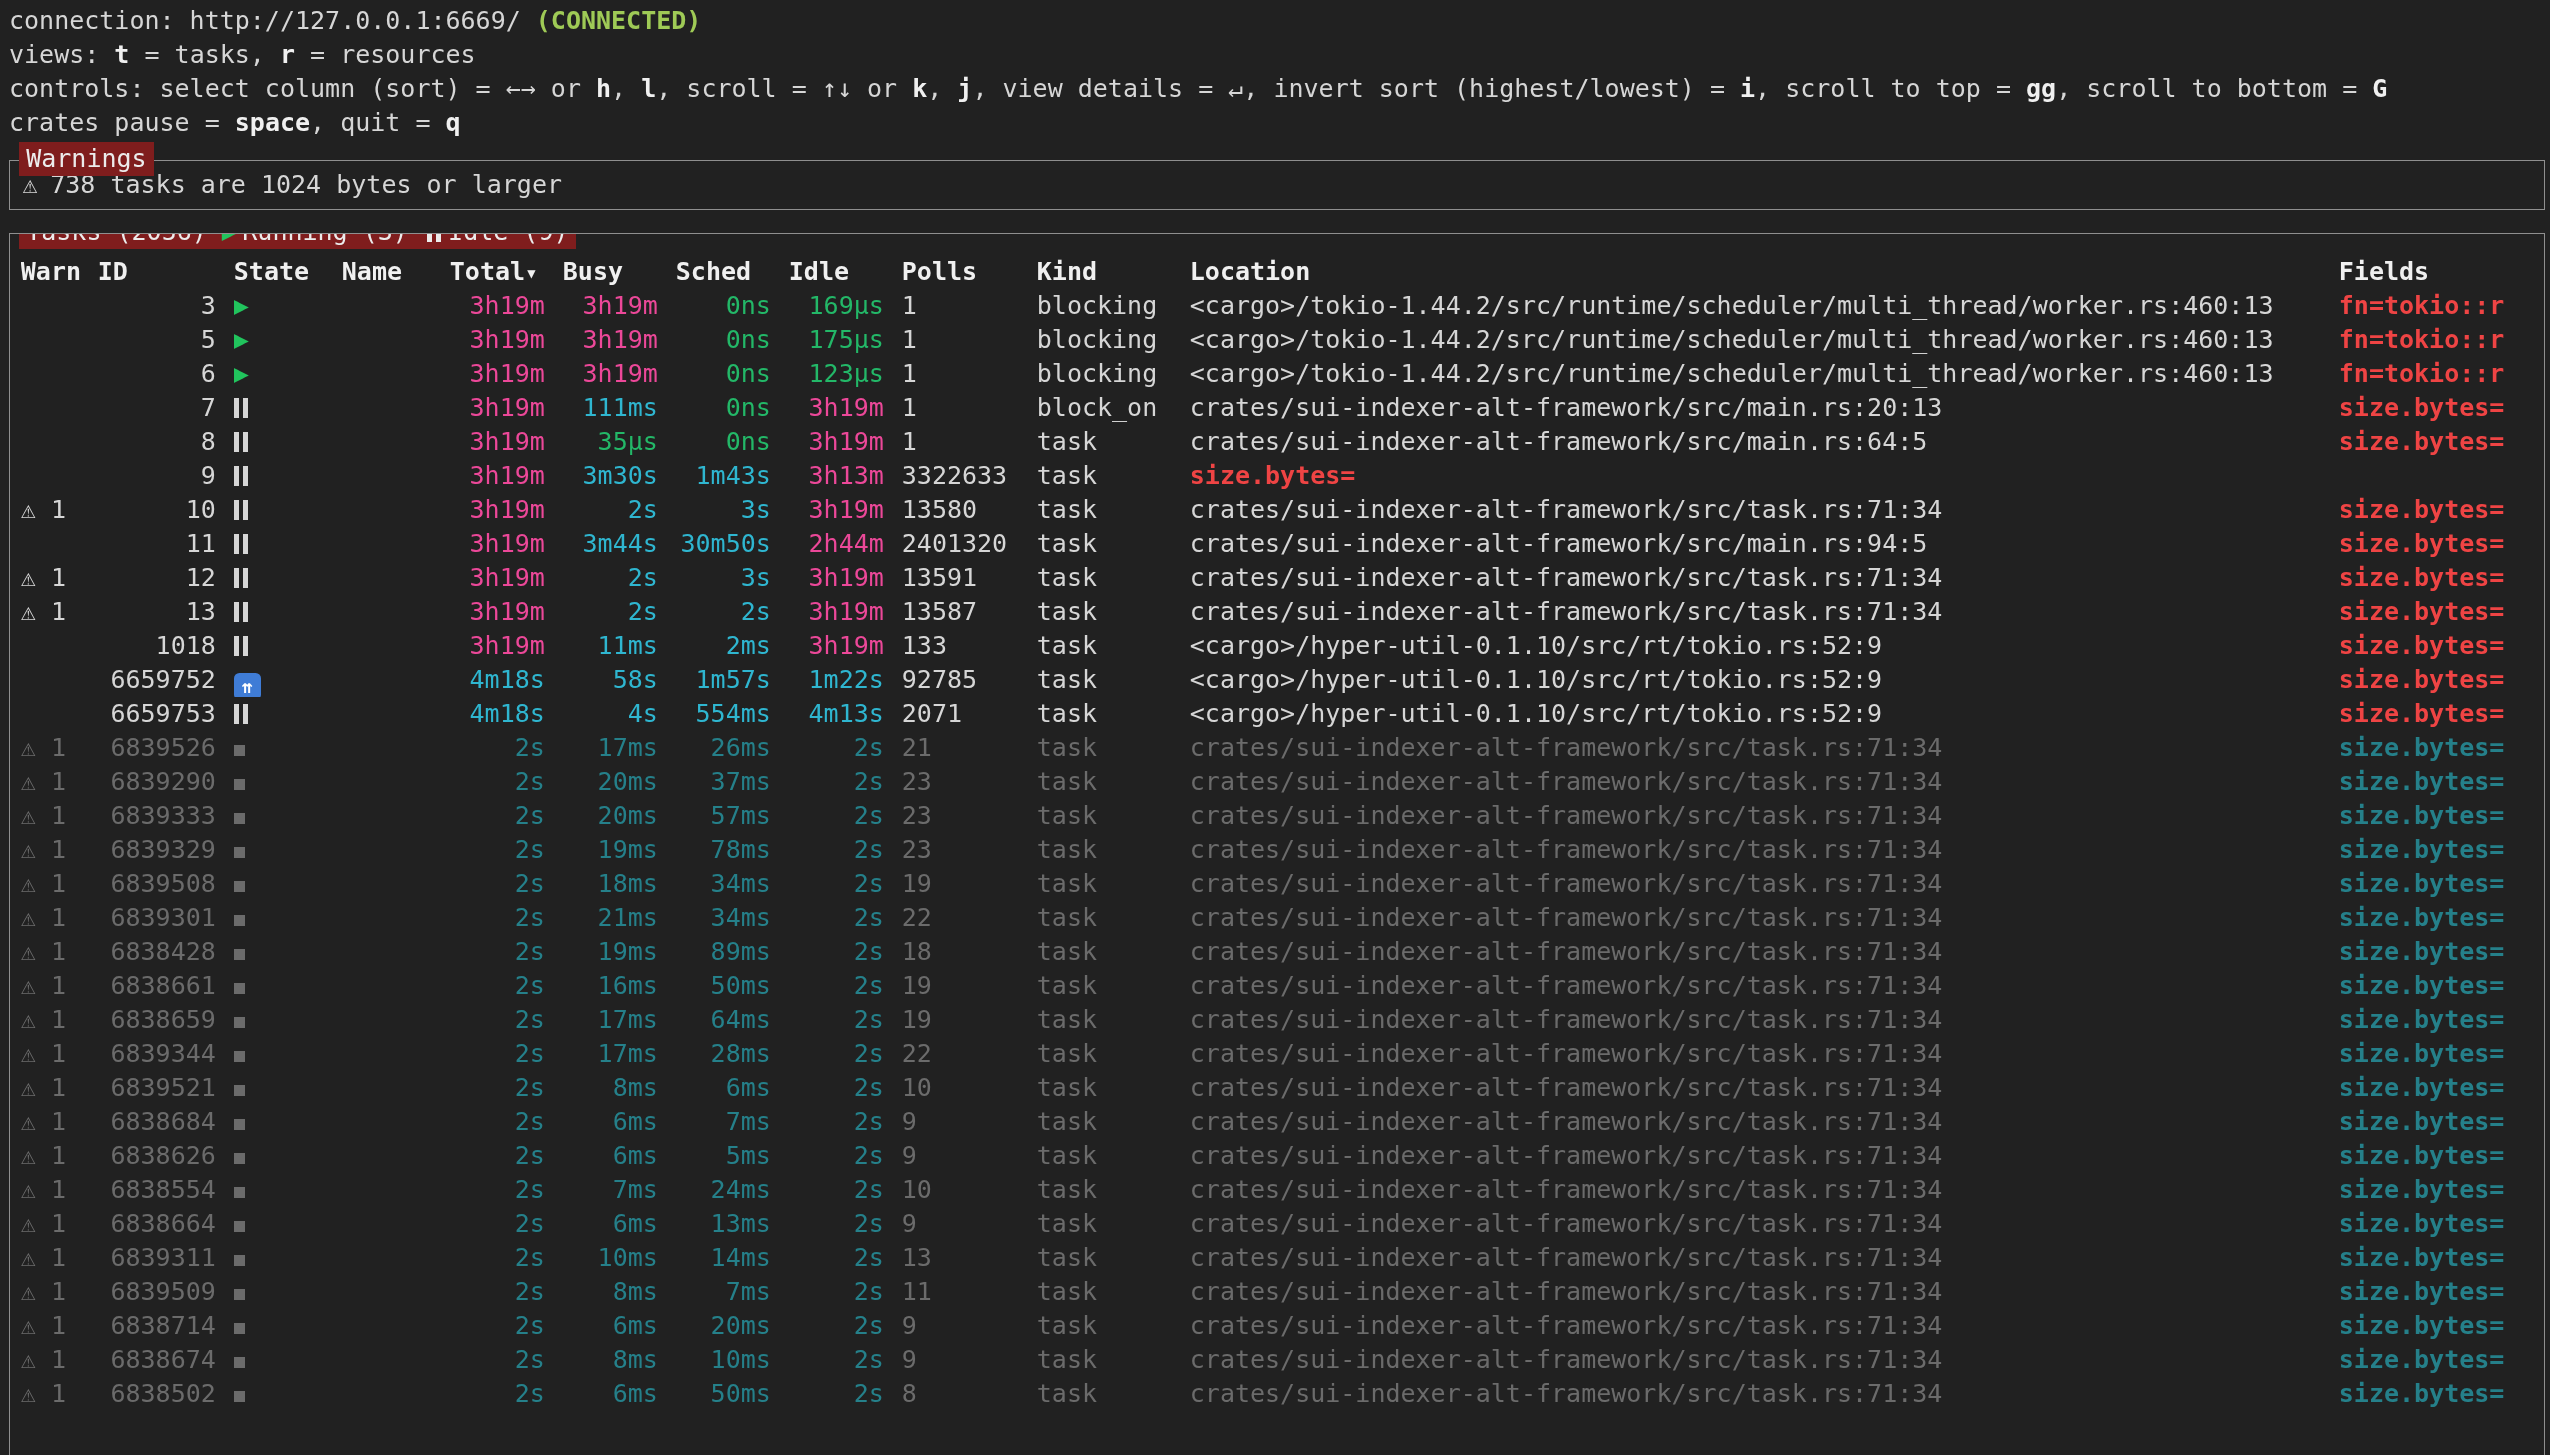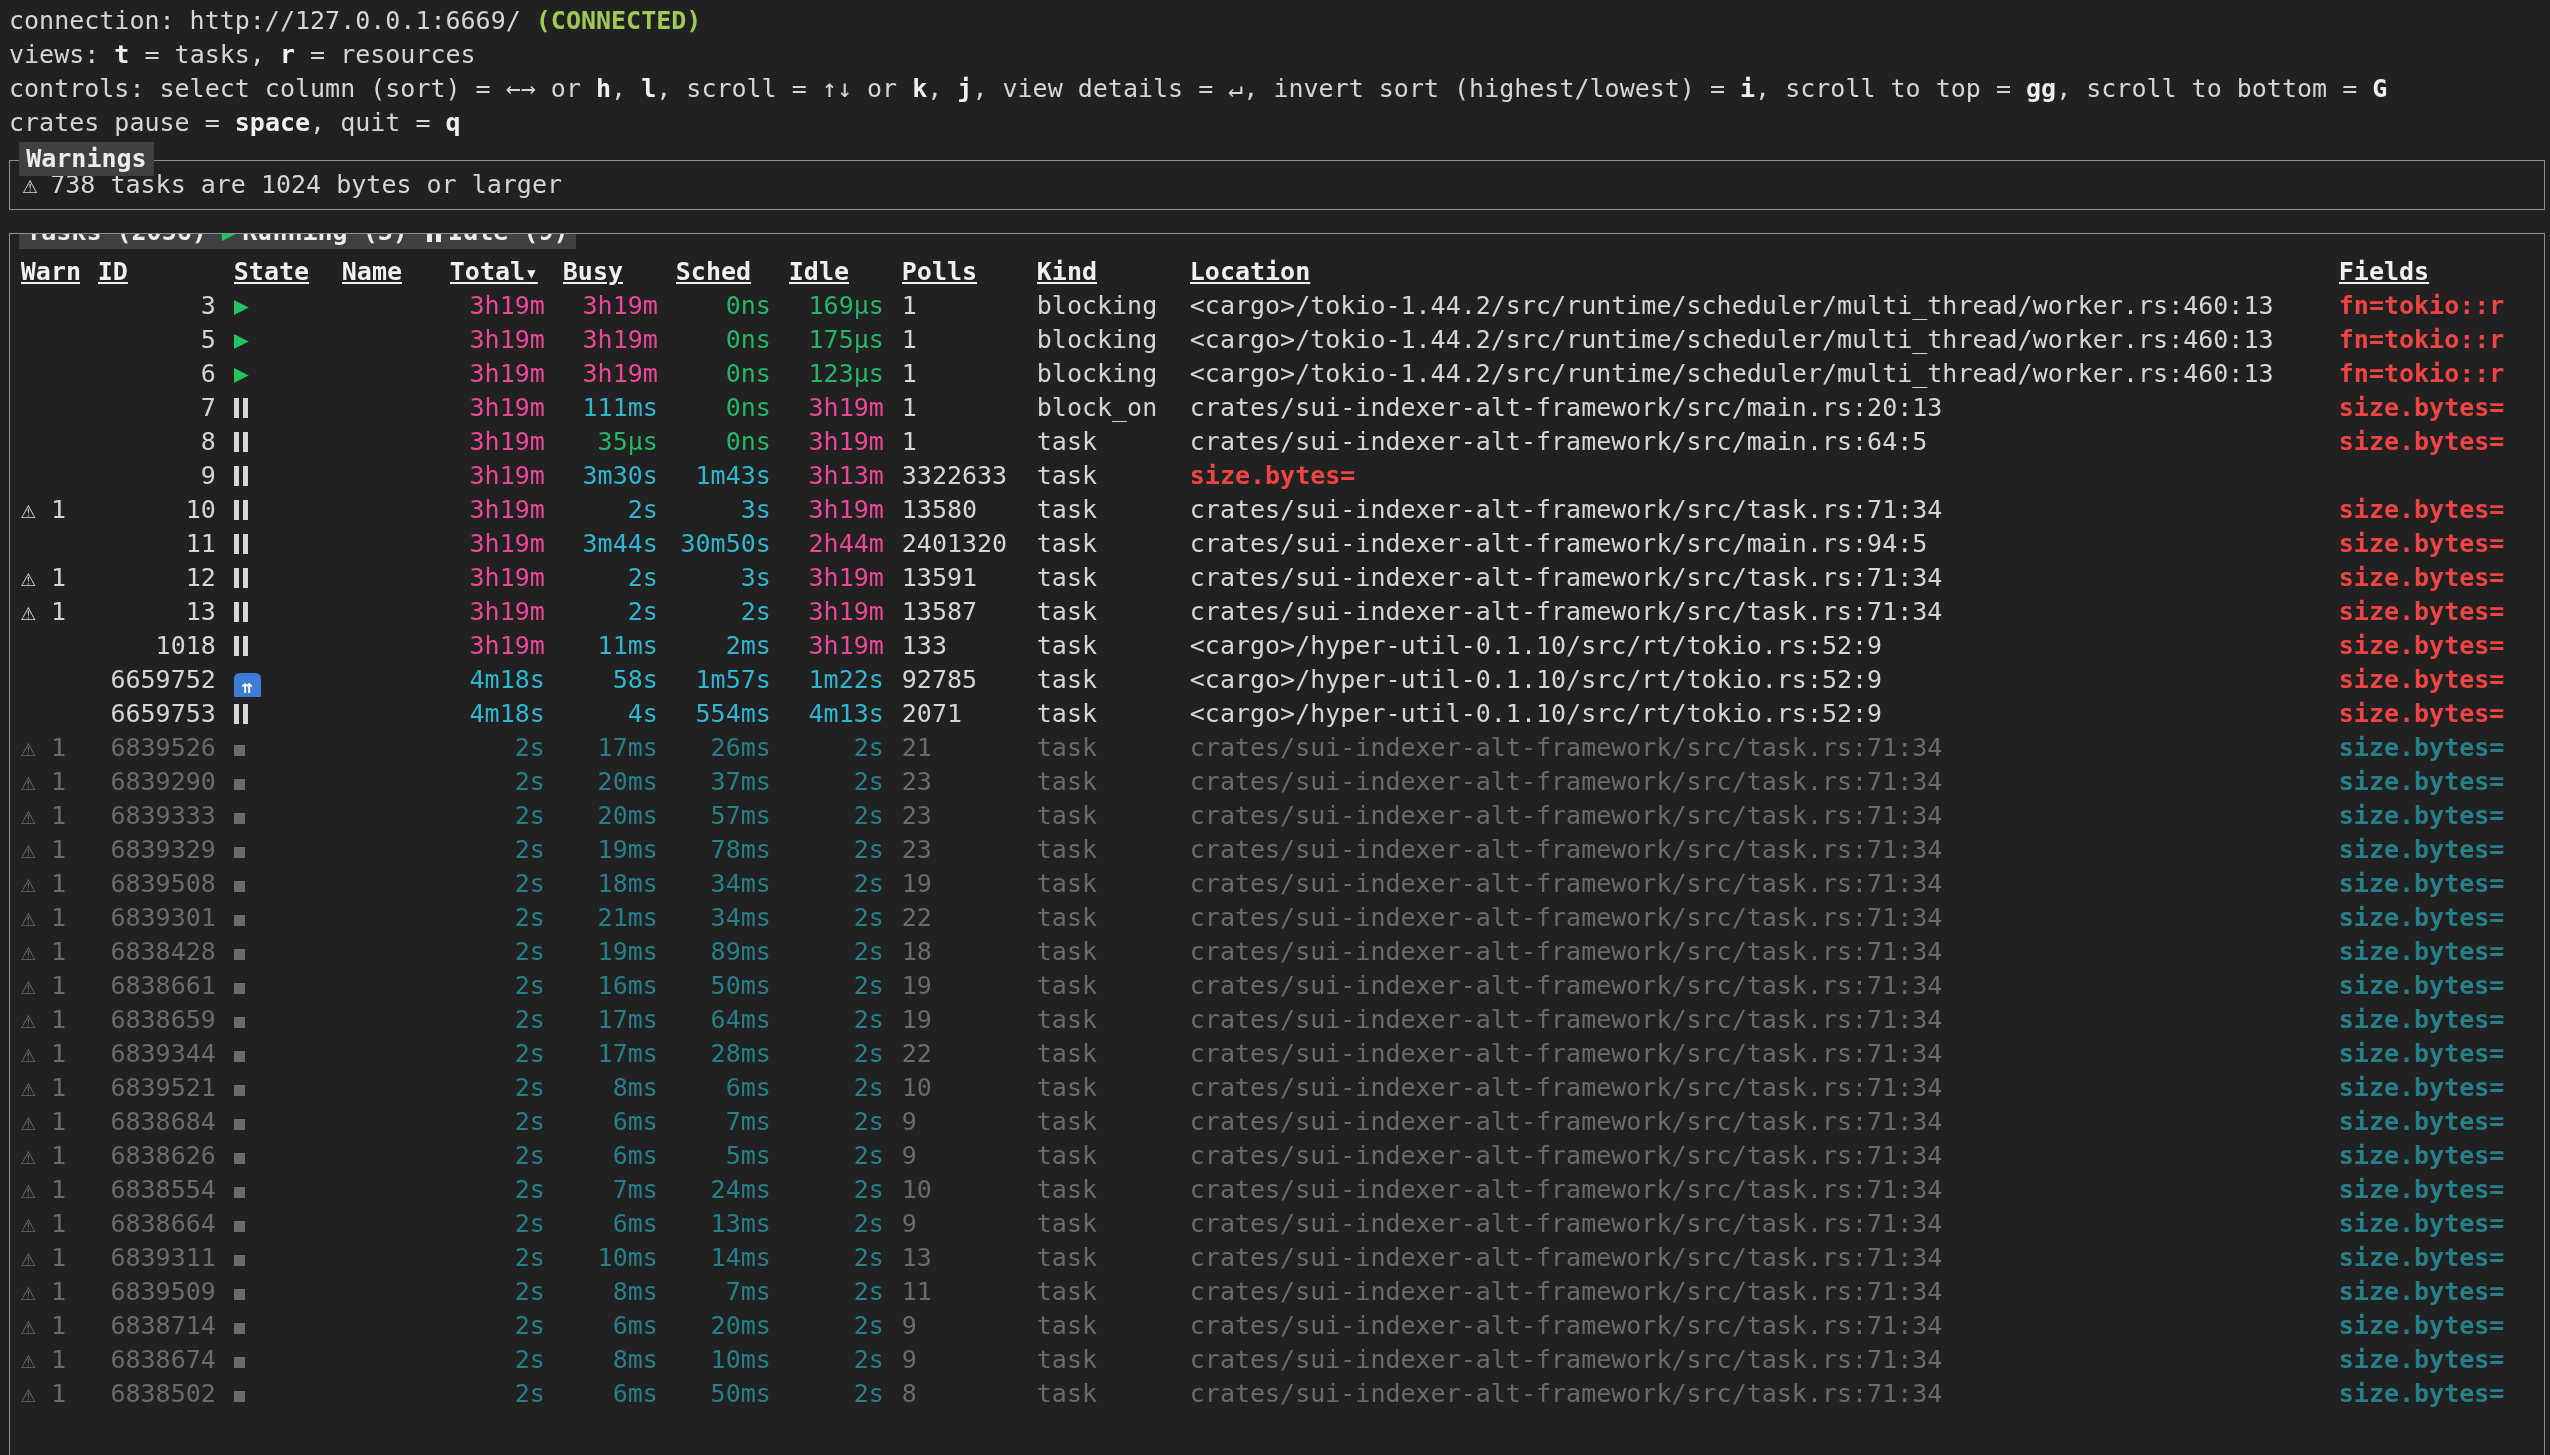--- a/index.html
+++ b/index.html
@@ -8,35 +8,35 @@
     font-family:"DejaVu Sans Mono","DejaVu Sans",monospace;
     font-size:25px;line-height:34px;color:#d6d6d6;
     display:flex;flex-direction:column;padding:3.6px 0 0 9px;
   }
   .hline{flex:0 0 34px;white-space:nowrap;overflow:hidden;}
   .b{font-weight:bold;color:#f0f0f0;}
   .g{font-weight:bold;color:#9fca56;}
 
   .tbox{position:relative;border:1.8px solid #8f8f8f;margin-right:5.4px;}
   .tbox-title{
-    position:absolute;top:-19px;left:9px;background:#404040;
-    padding:0 7.2px;font-weight:bold;color:#ececec;white-space:nowrap;line-height:34px;
+    position:absolute;top:-19px;left:9px;background:#7f1d1d;
+    padding:0 7.2px;font-weight:normal;color:#ececec;white-space:nowrap;line-height:34px;
   }
   .warnings{flex:0 0 auto;margin-top:20px;}
   .warn-line{padding:7.2px 12.6px;white-space:nowrap;overflow:hidden;}
   .warn-ic{margin-right:12.6px;}
 
   .tasks{flex:1 1 auto;margin-top:23px;overflow:hidden;padding:21.5px 0 0 10.8px;}
 
   .gridrow{
     display:grid;
     grid-template-columns:59px 118px 90px 90px 95px 95px 95px 95px 117px 135px 1131px minmax(0,1fr);
     column-gap:18px;white-space:nowrap;height:34px;overflow:hidden;
   }
-  #thead{font-weight:bold;color:#f0f0f0;text-decoration:underline;}
+  #thead{font-weight:bold;color:#f0f0f0;}
   .cell{overflow:hidden;}
   .r{text-align:right;}
   .sortg{font-size:0.85em;}
 
   .dur-b{color:#ec4899;}
   .dur-c{color:#2fb6d0;}
   .dur-g{color:#23b868;}
   .fields{color:#ef4444;font-weight:bold;}
 
   .trow.dim{color:#6b6b6b;}

